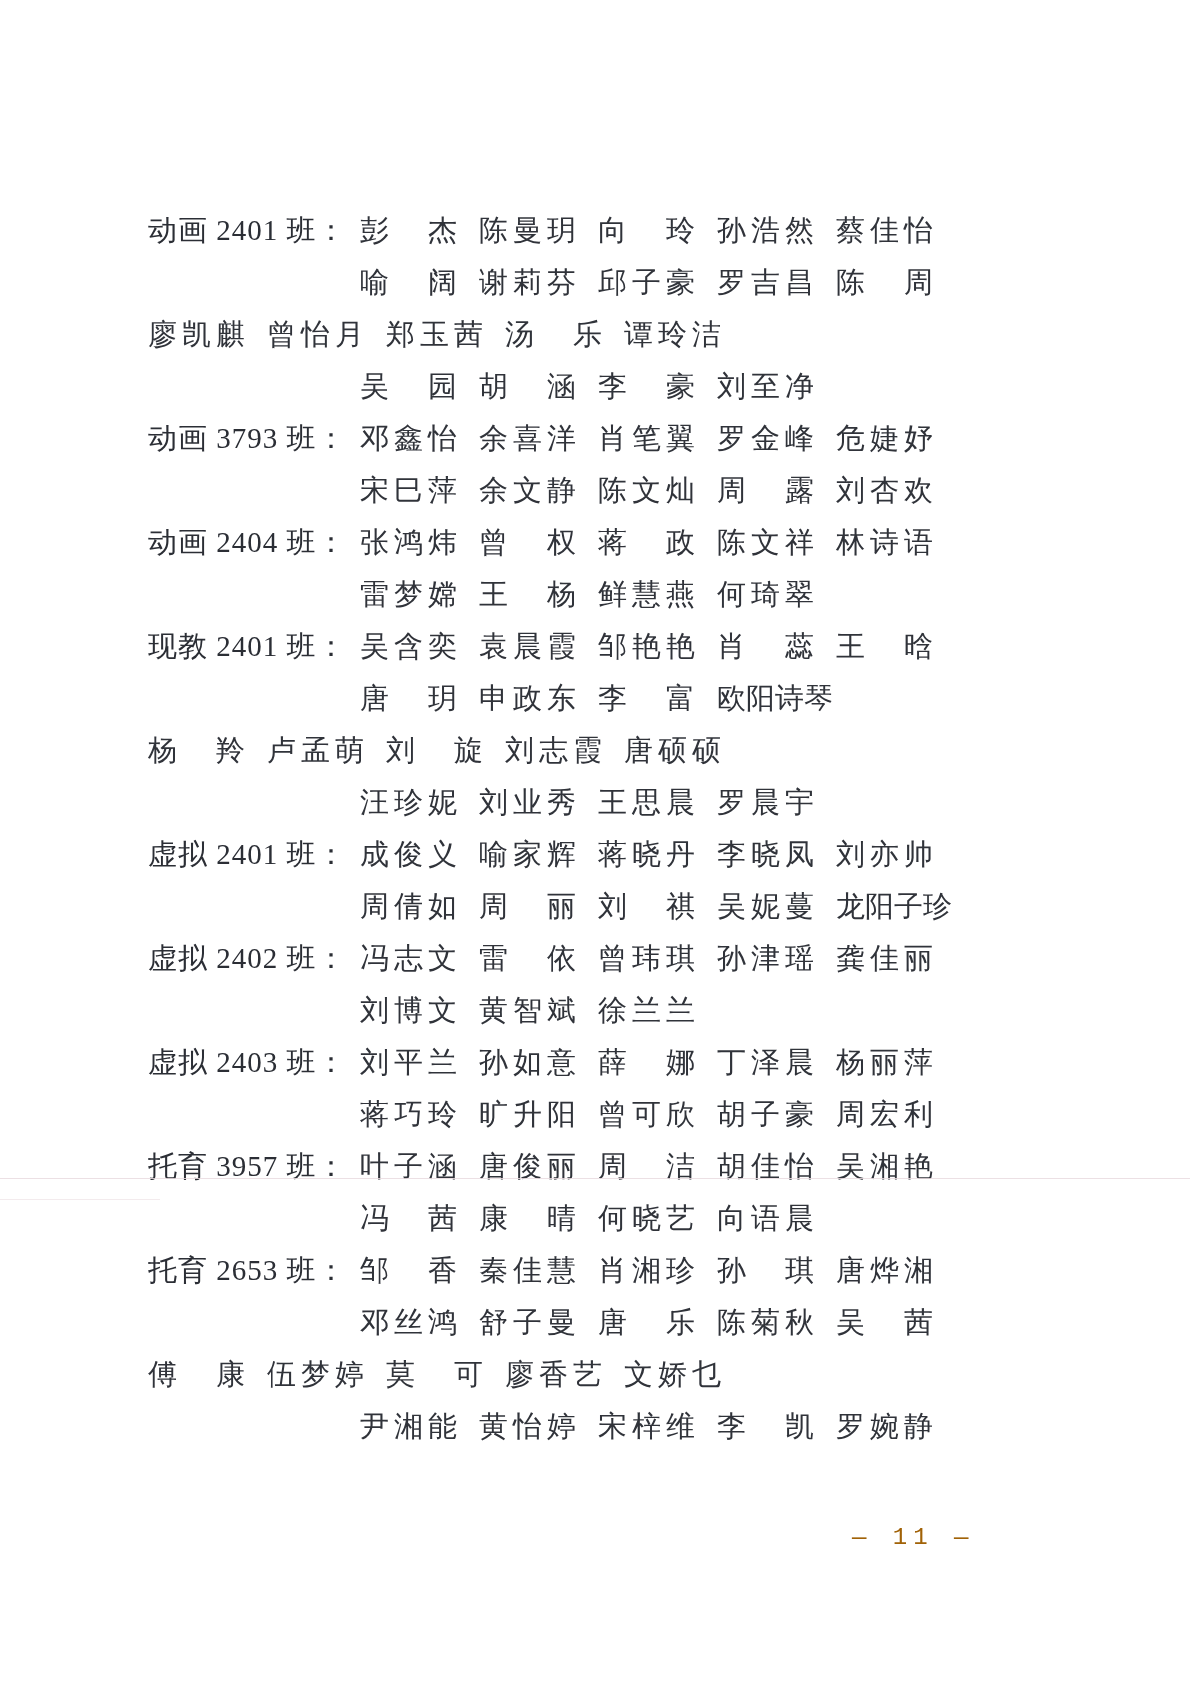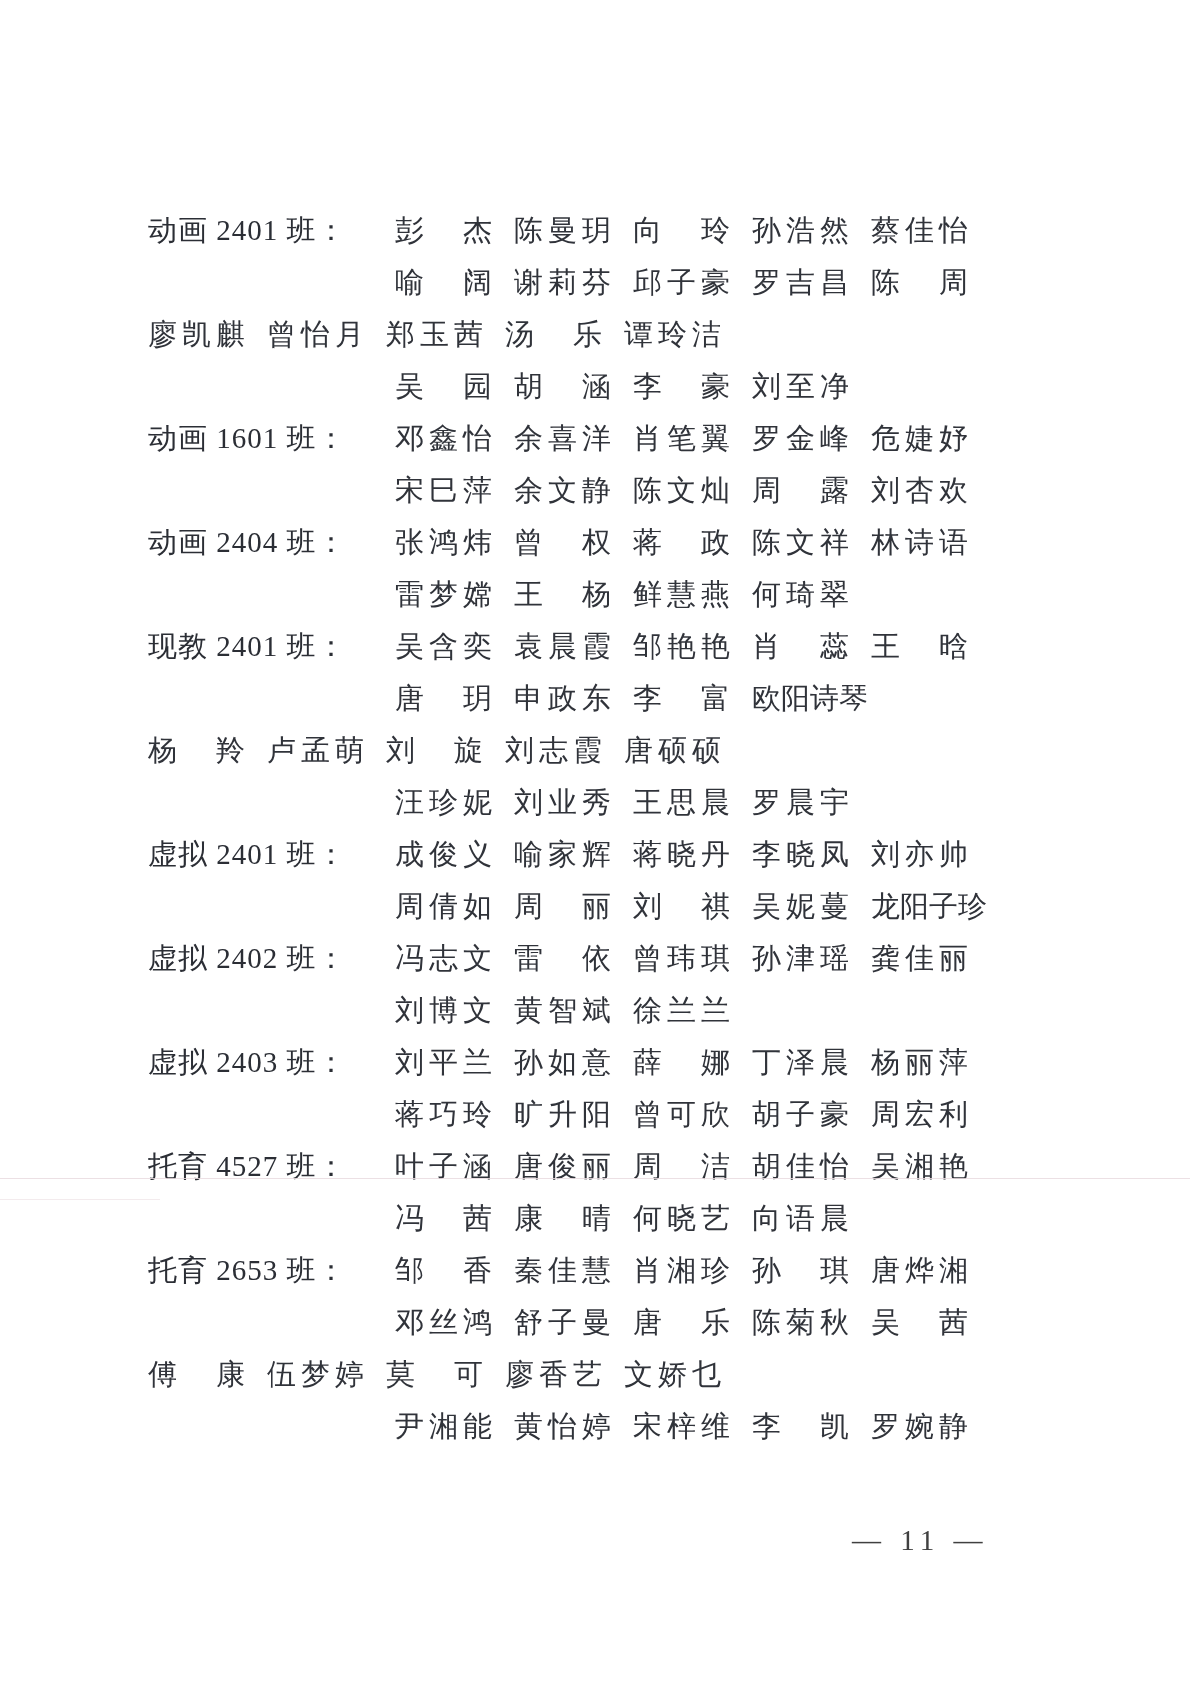--- a/index.html
+++ b/index.html
@@ -25,21 +25,20 @@
     top: 204px;
     left: 148px;
     width: 920px;
   }
   .row {
     display: flex;
     align-items: baseline;
     height: 52px;
     line-height: 52px;
     white-space: nowrap;
-    gap: 35px;
   }
   .class-label {
     flex: 0 0 212px;
     font-size: 29px;
     letter-spacing: 1px;
     color: #2b2e35;
   }
   .names {
     display: flex;
     align-items: baseline;
@@ -68,23 +67,24 @@
     left: 0;
     width: 160px;
     height: 1px;
     background: #eee3e6;
     opacity: 0.7;
   }
   .page-number {
     position: absolute;
     top: 1524px;
     left: 852px;
-    font-size: 29px;
+    font-size: 24px;
     letter-spacing: 6px;
-    color: #404040;
+    color: #a16207;
+    font-family: Liberation Mono, monospace;
   }
 </style>
 </head>
 <body>
 
 <div class="page">
   <div class="roster">
       <div class="row">
         <span class="class-label">动画 2401 班：</span>
         <span class="names">
@@ -185,21 +185,21 @@
             <span>豪</span>
           </span>
           <span class="name">
             <span>刘</span>
             <span>至</span>
             <span>净</span>
           </span>
         </span>
       </div>
       <div class="row">
-        <span class="class-label">动画 1601 班：</span>
+        <span class="class-label">动画 3793 班：</span>
         <span class="names">
           <span class="name">
             <span>邓</span>
             <span>鑫</span>
             <span>怡</span>
           </span>
           <span class="name">
             <span>余</span>
             <span>喜</span>
             <span>洋</span>
@@ -567,21 +567,21 @@
             <span>豪</span>
           </span>
           <span class="name">
             <span>周</span>
             <span>宏</span>
             <span>利</span>
           </span>
         </span>
       </div>
       <div class="row">
-        <span class="class-label">托育 4527 班：</span>
+        <span class="class-label">托育 3957 班：</span>
         <span class="names">
           <span class="name">
             <span>叶</span>
             <span>子</span>
             <span>涵</span>
           </span>
           <span class="name">
             <span>唐</span>
             <span>俊</span>
             <span>丽</span>

